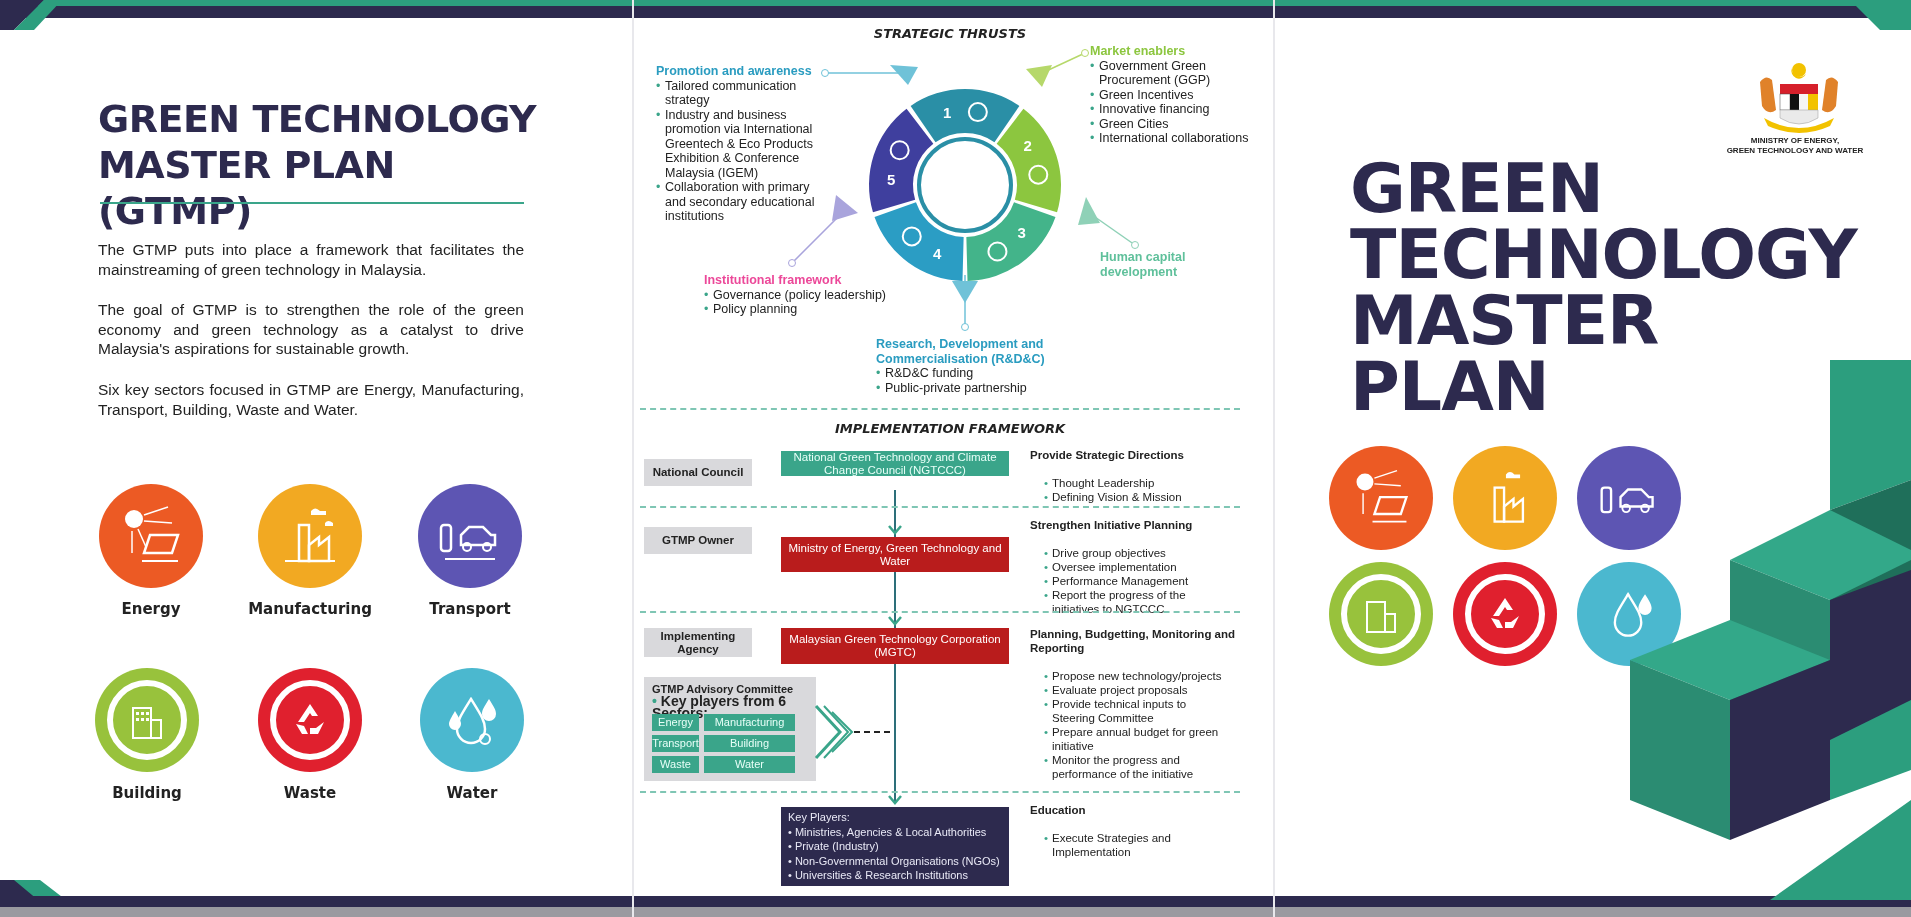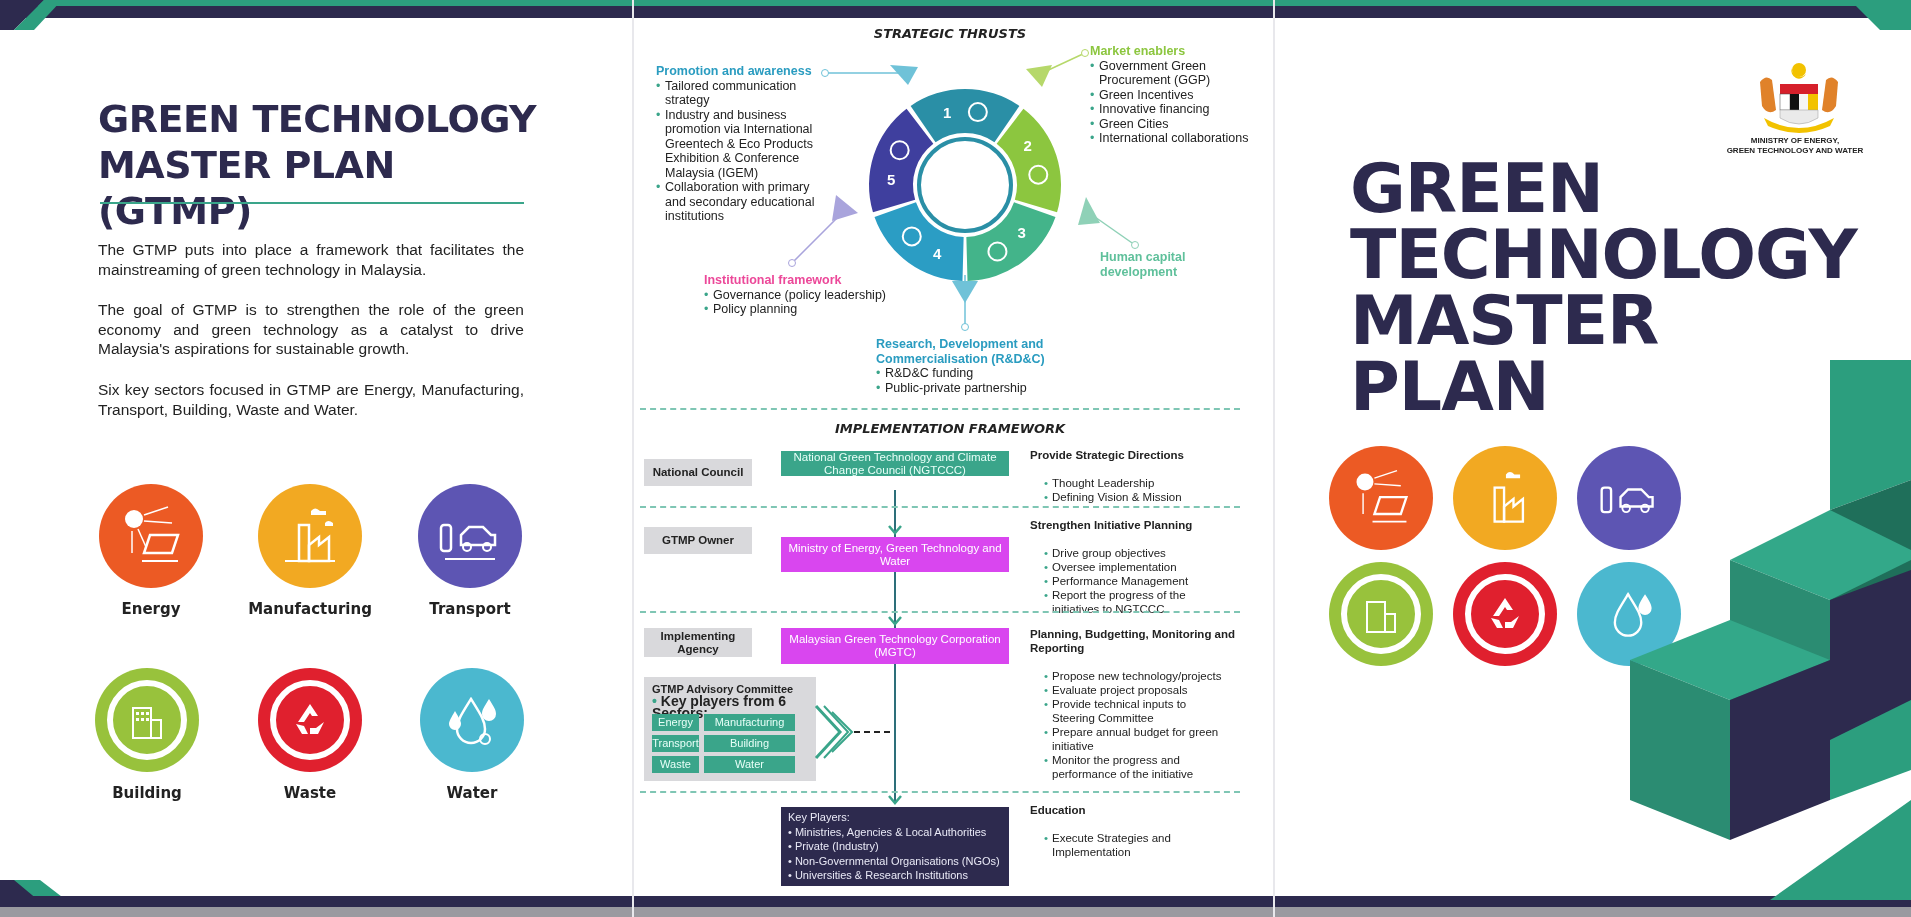--- a/index.html
+++ b/index.html
@@ -23,21 +23,21 @@
   .sec-h{font-family:"DejaVu Sans",sans-serif;font-weight:bold;font-size:13px;color:#222;text-align:center;font-style:italic;}
   .thrust{font-size:12.5px;line-height:14.5px;}
   .thrust .t{font-weight:bold;font-size:12.5px;}
   .thrust ul{list-style:none;margin:0;padding:0;}
   .thrust li{position:relative;padding-left:9px;color:#222;}
   .thrust li:before{content:"•";position:absolute;left:0;color:#3aa58a;}
   .dash{height:0;border-top:2px dashed #7fc6b4;}
   .lvl{background:#d9d9dc;font-weight:bold;font-size:11.5px;text-align:center;display:flex;align-items:center;justify-content:center;color:#222;line-height:13px;}
   .box{color:#fff;font-size:11.5px;text-align:center;display:flex;align-items:center;justify-content:center;line-height:13px;padding:0 6px;box-sizing:border-box;}
   .box.g{background:#3aa58a;color:#e8fff8;}
-  .box.n{background:#d946ef;}
+  .box.n{background:#b91c1c;}
   .role{font-size:11.5px;line-height:14px;}
   .role .h{font-weight:bold;font-size:11.5px;}
   .role ul{list-style:none;margin:14px;padding:0;}
   .role li{position:relative;padding-left:8px;}
   .role li:before{content:"•";position:absolute;left:0;color:#3aa58a;}
   .vline{width:2px;background:#2d6f7a;}
   .adv{background:#d9d9dc;}
   .chip{background:#3aa58a;color:#e8fff8;font-size:11px;text-align:center;line-height:17px;}
   
   .rp-title{left:1350px;top:156px;font-family:"DejaVu Sans",sans-serif;font-weight:bold;font-size:68px;line-height:66px;color:#2d2a4e;letter-spacing:-1px;}

